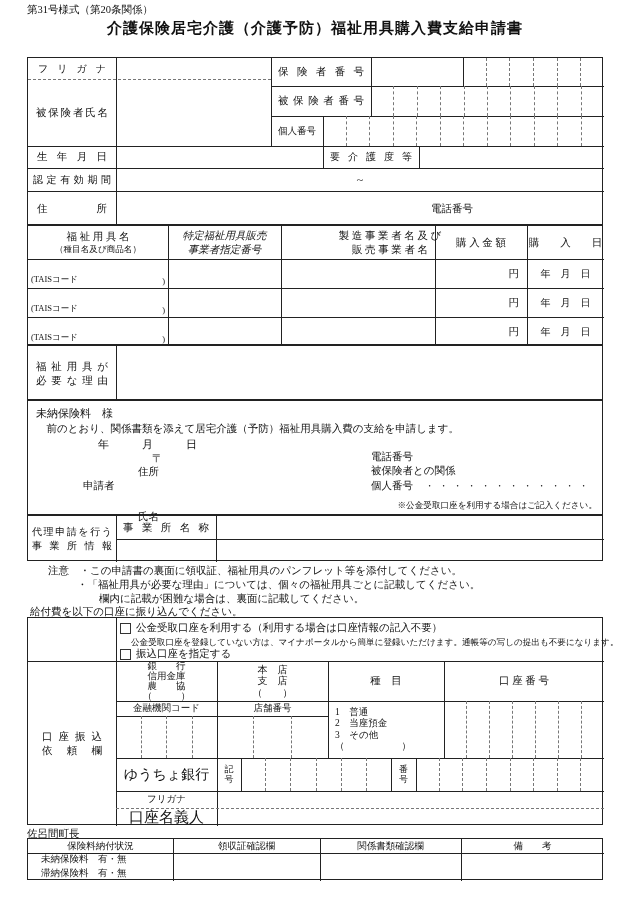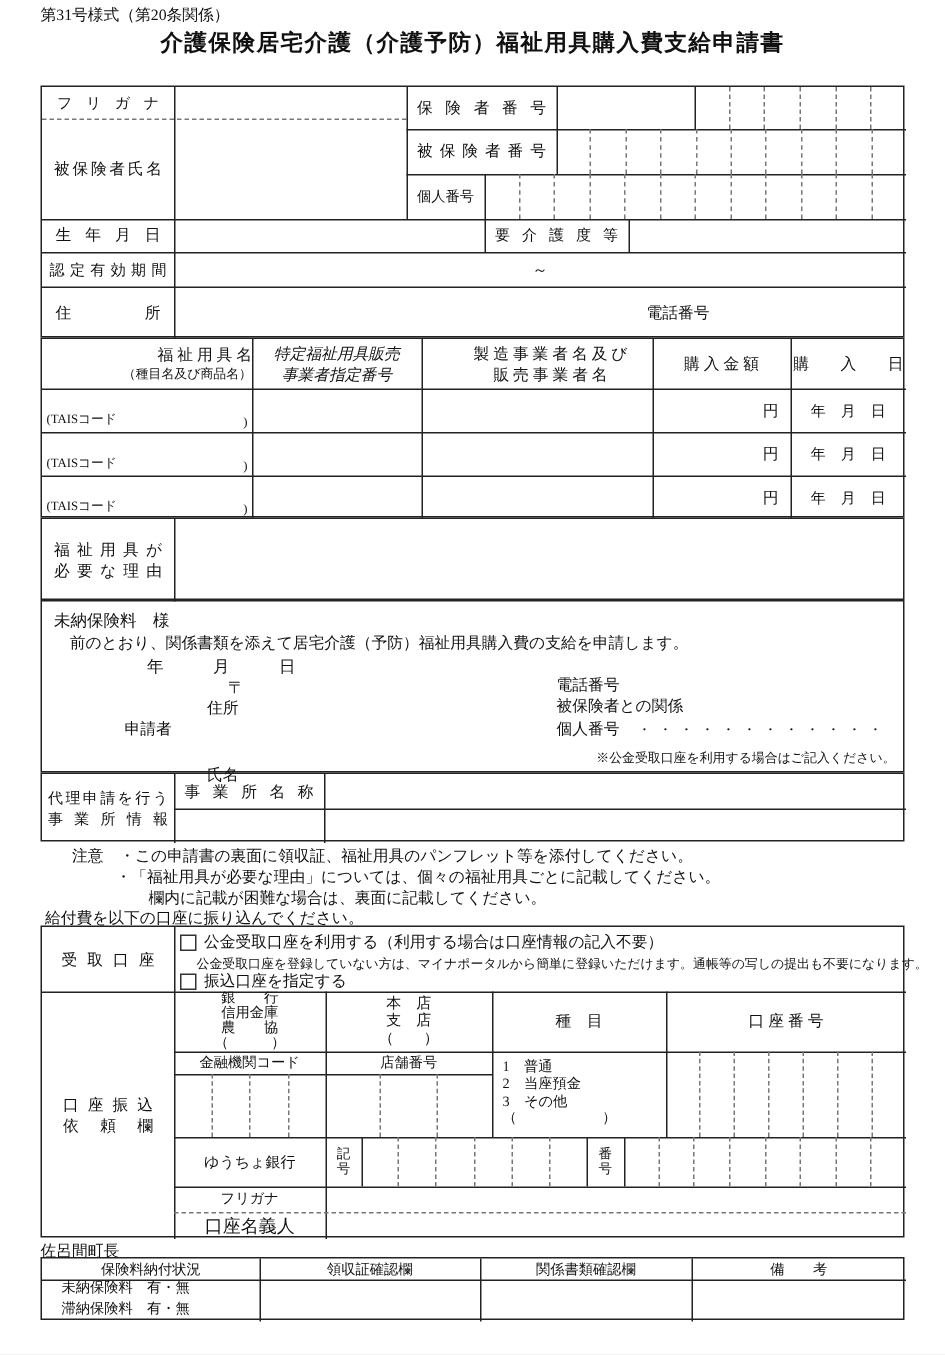--- a/index.html
+++ b/index.html
@@ -128,29 +128,29 @@
 
   <div class="sec bordered" style="left:27px;top:225px;width:576px;height:120px;">
     <div class="vl" style="left:140px;top:0;height:120px;"></div>
     <div class="vl" style="left:253px;top:0;height:120px;"></div>
     <div class="vl" style="left:407px;top:0;height:120px;"></div>
     <div class="vl" style="left:499px;top:0;height:120px;"></div>
     <div class="hl" style="left:0;top:33px;width:576px;"></div>
     <div class="hl" style="left:0;top:62px;width:576px;"></div>
     <div class="hl" style="left:0;top:91px;width:576px;"></div>
 
-    <div class="cell vc ctr" style="left:0;top:0;width:140px;height:33px;align-items:flex-end;">
+    <div class="cell vc ctr" style="left:0;top:0;width:140px;height:33px;">
       <div>福 祉 用 具 名</div>
         <div style="font-size:8.6px;">（種目名及び商品名）</div>
     </div>
     <div class="cell vc ctr" style="left:140px;top:0;width:113px;height:33px;font-style:italic;">
       <div>特定福祉用具販売</div>
         <div>事業者指定番号</div>
     </div>
-    <div class="cell vc ctr" style="left:240px;top:0;width:154px;height:33px;padding-left:44px;">
+    <div class="cell vc ctr" style="left:263px;top:0;width:154px;height:33px;padding-left:44px;">
       <div>製 造 事 業 者 名 及 び</div>
         <div>販 売 事 業 者 名</div>
     </div>
     <div class="cell ctr" style="left:407px;top:0;width:92px;height:33px;">
         <div>購 入 金 額</div>
       </div>
     <div class="cell ctr" style="left:499px;top:0;width:77px;height:33px;">
         <div>購　　入　　日</div>
       </div>
 
@@ -235,23 +235,20 @@
 
   <div class="txt" style="left:48px;top:564px;">注意　・この申請書の裏面に領収証、福祉用具のパンフレット等を添付してください。</div>
   <div class="txt" style="left:77px;top:578px;">・「福祉用具が必要な理由」については、個々の福祉用具ごとに記載してください。</div>
   <div class="txt" style="left:99px;top:592px;">欄内に記載が困難な場合は、裏面に記載してください。</div>
   <div class="txt" style="left:30px;top:605px;">給付費を以下の口座に振り込んでください。</div>
 
   <div class="sec bordered" style="left:27px;top:617px;width:576px;height:208px;">
     <div class="vl" style="left:88px;top:0;height:208px;"></div>
     <div class="hl" style="left:0;top:43px;width:576px;"></div>
 
-    <div class="cell" style="left:0;top:0;width:88px;height:43px;padding:0 13px;">
-        <div class="jst">受取口座</div>
-      </div>
     <div class="cell" style="left:92px;top:3px;width:480px;height:14px;">
       <span class="cbx"></span>
         <span>公金受取口座を利用する（利用する場合は口座情報の記入不要）</span>
     </div>
     <div class="txt tiny" style="left:103px;top:19px;">公金受取口座を登録していない方は、マイナポータルから簡単に登録いただけます。通帳等の写しの提出も不要になります。</div>
     <div class="cell" style="left:92px;top:29px;width:300px;height:14px;">
       <span class="cbx"></span>
         <span>振込口座を指定する</span>
     </div>
 
@@ -317,21 +314,21 @@
     <div class="boxrow" style="left:416px;top:83px;width:160px;height:57px;">
         <div class="boxcell"></div>
         <div class="boxcell"></div>
         <div class="boxcell"></div>
         <div class="boxcell"></div>
         <div class="boxcell"></div>
         <div class="boxcell"></div>
         <div class="boxcell"></div>
       </div>
 
-    <div class="cell ctr" style="left:88px;top:140px;width:101px;height:33px;font-size:10px;">
+    <div class="cell ctr" style="left:88px;top:140px;width:101px;height:33px;font-size:14px;">
         <div>ゆうちょ銀行</div>
       </div>
     <div class="vl" style="left:213px;top:140px;height:33px;"></div>
     <div class="cell ctr" style="left:189px;top:140px;width:24px;height:33px;">
         <div class="stack">記号</div>
       </div>
     <div class="boxrow" style="left:213px;top:140px;width:150px;height:33px;">
         <div class="boxcell"></div>
         <div class="boxcell"></div>
         <div class="boxcell"></div>
@@ -352,21 +349,21 @@
         <div class="boxcell"></div>
         <div class="boxcell"></div>
         <div class="boxcell"></div>
         <div class="boxcell"></div>
       </div>
 
     <div class="cell ctr" style="left:88px;top:173px;width:101px;height:17px;font-size:9.5px;">
         <div>フリガナ</div>
       </div>
     <div class="cell" style="left:189px;top:173px;width:387px;height:17px;"></div>
-    <div class="cell ctr" style="left:88px;top:190px;width:101px;height:18px;font-size:12px;">
+    <div class="cell ctr" style="left:88px;top:190px;width:101px;height:18px;font-size:15px;">
         <div>口座名義人</div>
       </div>
     <div class="cell" style="left:189px;top:190px;width:387px;height:18px;"></div>
   </div>
 
   <div class="txt" style="left:27px;top:827px;">佐呂間町長</div>
 
   <div class="sec bordered" style="left:27px;top:838px;width:576px;height:42px;">
     <div class="vl" style="left:145px;top:0;height:42px;"></div>
     <div class="vl" style="left:292px;top:0;height:42px;"></div>

